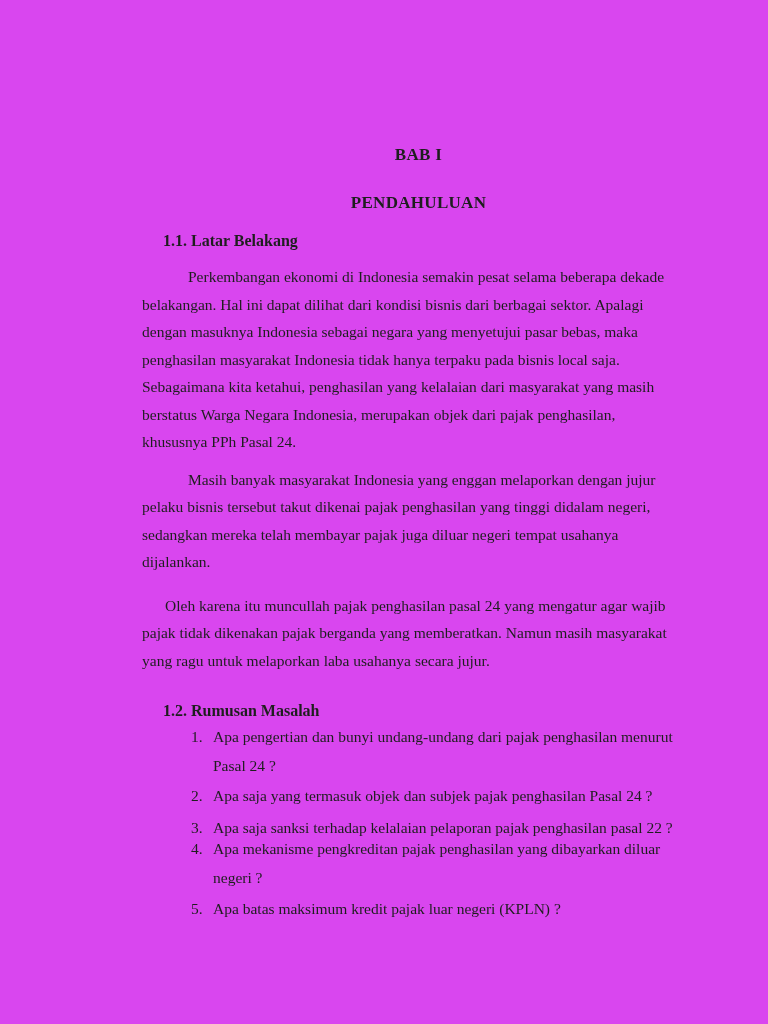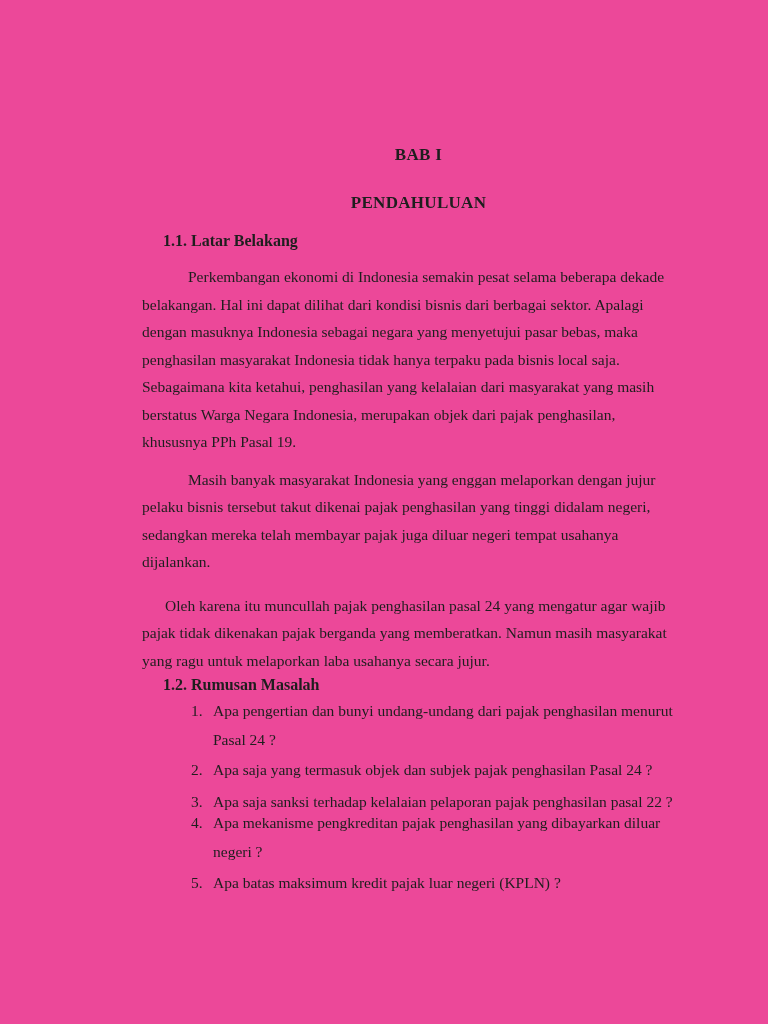--- a/index.html
+++ b/index.html
@@ -4,21 +4,21 @@
 <style>
   html, body {
     margin: 0;
     padding: 0;
     background: #ffffff;
   }
   .page {
     position: relative;
     width: 768px;
     height: 1024px;
-    background: #ec4899;
+    background: #d946ef;
     font-family: "Liberation Serif", "DejaVu Serif", serif;
     color: #1e1e1e;
     overflow: hidden;
   }
   .content {
     position: absolute;
     left: 142px;
     top: 144px;
     width: 553px;
   }
@@ -40,21 +40,21 @@
   .section-heading {
     font-weight: bold;
     font-size: 16px;
     line-height: 22px;
     margin-left: 21px;
   }
   .section-heading.first {
     margin-top: 16px;
   }
   .section-heading.second {
-    margin-top: 0;
+    margin-top: 26px;
   }
   .para {
     margin-top: 10px;
   }
   .para.no-gap {
     margin-top: 16px;
   }
   .para.first-para {
     margin-top: 11px;
   }
@@ -107,21 +107,21 @@
 
     <div class="section-heading first">1.1. Latar Belakang</div>
 
     <div class="para first-para">
       <div class="line indent-large">Perkembangan ekonomi di Indonesia semakin pesat selama beberapa dekade</div>
       <div class="line">belakangan. Hal ini dapat dilihat dari kondisi bisnis dari berbagai sektor. Apalagi</div>
       <div class="line">dengan masuknya Indonesia sebagai negara yang menyetujui pasar bebas, maka</div>
       <div class="line">penghasilan masyarakat Indonesia tidak hanya terpaku pada bisnis local saja.</div>
       <div class="line">Sebagaimana kita ketahui, penghasilan yang kelalaian dari masyarakat yang masih</div>
       <div class="line">berstatus Warga Negara Indonesia, merupakan objek dari pajak penghasilan,</div>
-      <div class="line">khususnya PPh Pasal 19.</div>
+      <div class="line">khususnya PPh Pasal 24.</div>
     </div>
 
     <div class="para">
       <div class="line indent-large">Masih banyak masyarakat Indonesia yang enggan melaporkan dengan jujur</div>
       <div class="line">pelaku bisnis tersebut takut dikenai pajak penghasilan yang tinggi didalam negeri,</div>
       <div class="line">sedangkan mereka telah membayar pajak juga diluar negeri tempat usahanya</div>
       <div class="line">dijalankan.</div>
     </div>
 
     <div class="para no-gap">

